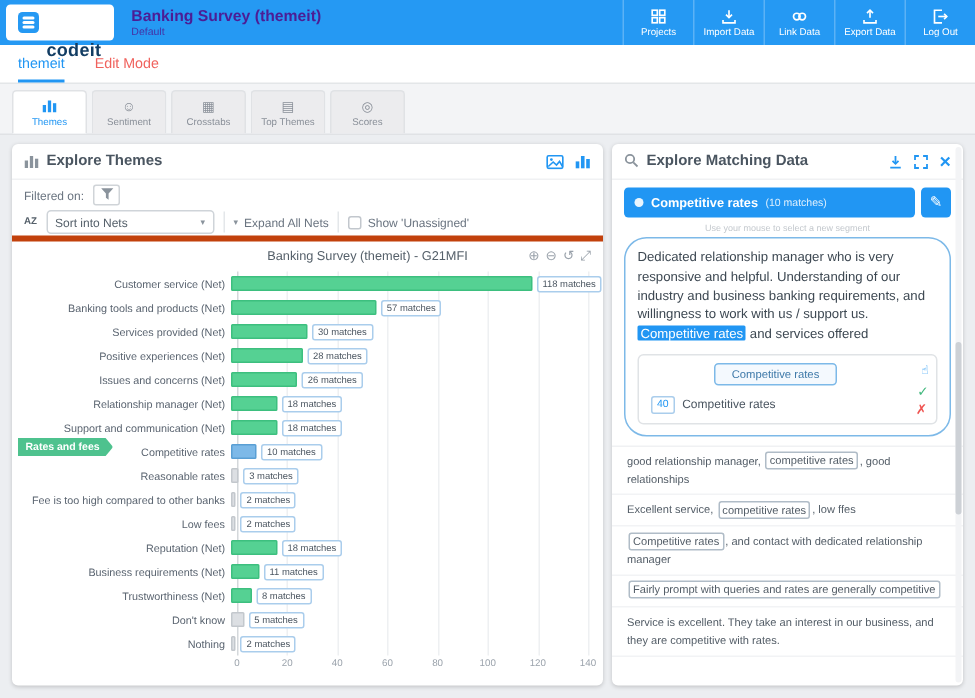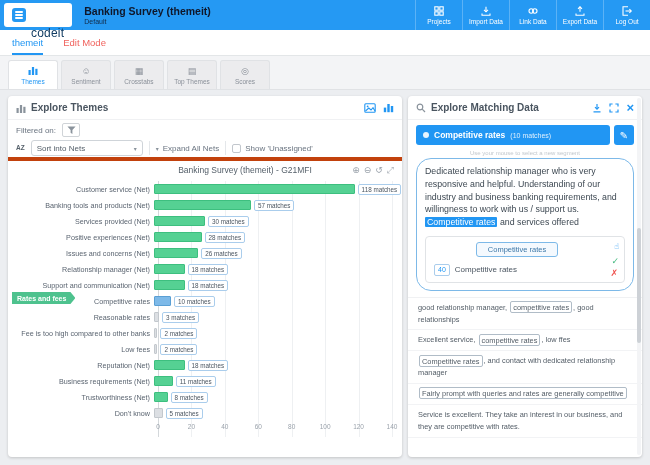--- a/index.html
+++ b/index.html
@@ -5,22 +5,22 @@
   * { box-sizing: border-box; margin: 0; padding: 0; }
   html,body { width:650px; height:465px; }
   body { font-family:"Liberation Sans","DejaVu Sans",sans-serif; background:#eceef1; position:relative; overflow:hidden; }
   .app { position:absolute; inset:0; width:650px; height:465px; overflow:hidden; }
 
   
   .topbar { height:30px; background:#2599f3; display:flex; align-items:center; }
   .logo { background:#fff; border-radius:3px; height:24px; margin-left:4px; padding:0 8px; display:flex; align-items:center; gap:5px; }
   .logo-mark { width:14px; height:14px; background:#2599f3; border-radius:3px; display:flex; flex-direction:column; justify-content:center; align-items:center; gap:1.5px; }
   .logo-mark i { display:block; width:8px; height:1.5px; background:#fff; border-radius:1px; }
-  .logo-text { font-size:12px; font-weight:normal; color:#123d63; letter-spacing:.2px;margin-top:36px; }
-  .title-block { margin-left:12px; color:#0f172a; }
+  .logo-text { font-size:12px; font-weight:bold; color:#123d63; letter-spacing:.2px;margin-top:36px; }
+  .title-block { margin-left:12px; color:#4c1d95; }
   .tb-title { font-size:10.5px; font-weight:bold; }
   .tb-sub { font-size:7px; opacity:.85; margin-top:1px; }
   .topbar-buttons { margin-left:auto; display:flex; height:100%; }
   .tb-btn { width:47px; display:flex; flex-direction:column; align-items:center; justify-content:center; gap:2px; color:#fff; border-left:1px solid rgba(255,255,255,.25); cursor:pointer; }
   .tb-btn svg { display:block; }
   .tb-btn .lb { font-size:6.5px; white-space:nowrap; }
 
   
   .navrow { height:26px; background:#fff; border-bottom:1px solid #e3e6e8; display:flex; align-items:stretch; padding-left:12px; gap:20px; }
   .nav-tab { display:flex; align-items:center; font-size:9.5px; cursor:pointer; color:#6a7480; }
@@ -385,20 +385,27 @@
                 <div class="cbadge">8 matches</div>
               </div>
             </div>
             <div class="crow">
               <div class="clabel">Don't know</div>
               <div class="carea">
                 <div class="cbar gray" style="width: 3.57143%;"></div>
                 <div class="cbadge">5 matches</div>
               </div>
             </div>
+            <div class="crow">
+              <div class="clabel">Nothing</div>
+              <div class="carea">
+                <div class="cbar gray" style="width: 1.42857%;"></div>
+                <div class="cbadge">2 matches</div>
+              </div>
+            </div>
           </div>
         <div class="x-axis">
             <span class="tick" style="left: 0%;">0</span>
             <span class="tick" style="left: 14.2857%;">20</span>
             <span class="tick" style="left: 28.5714%;">40</span>
             <span class="tick" style="left: 42.8571%;">60</span>
             <span class="tick" style="left: 57.1429%;">80</span>
             <span class="tick" style="left: 71.4286%;">100</span>
             <span class="tick" style="left: 85.7143%;">120</span>
             <span class="tick" style="left: 100%;">140</span>

